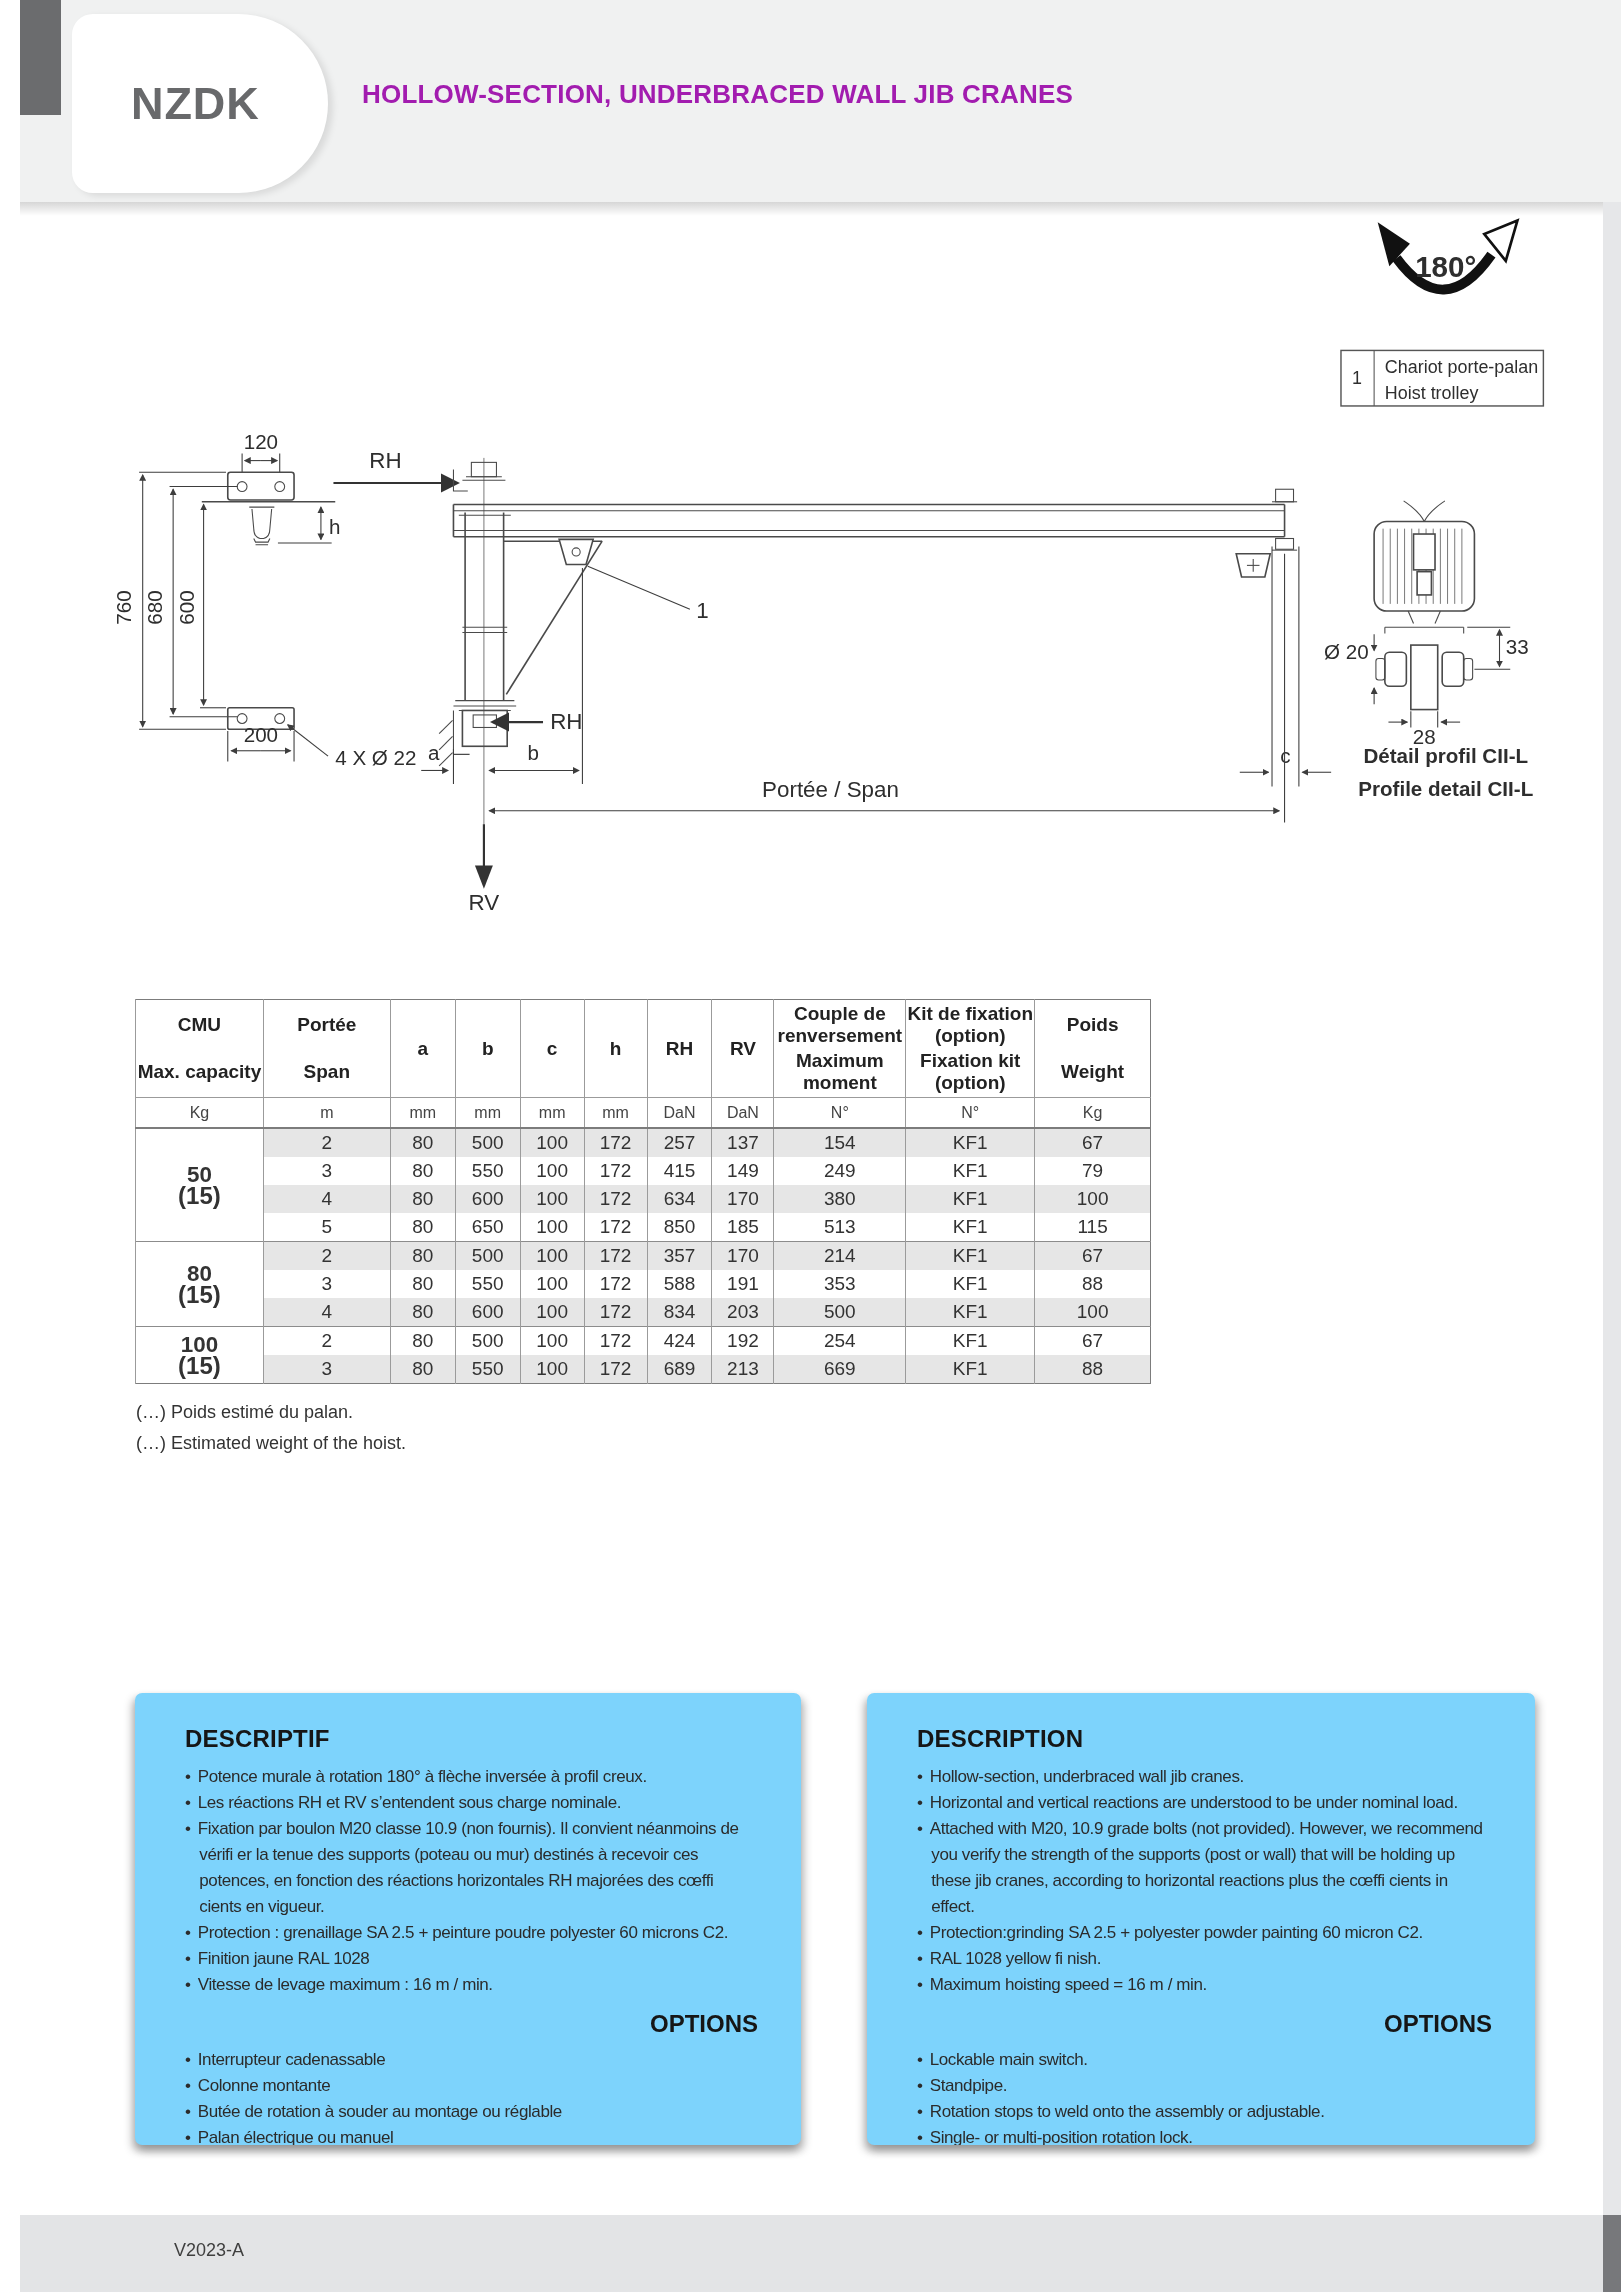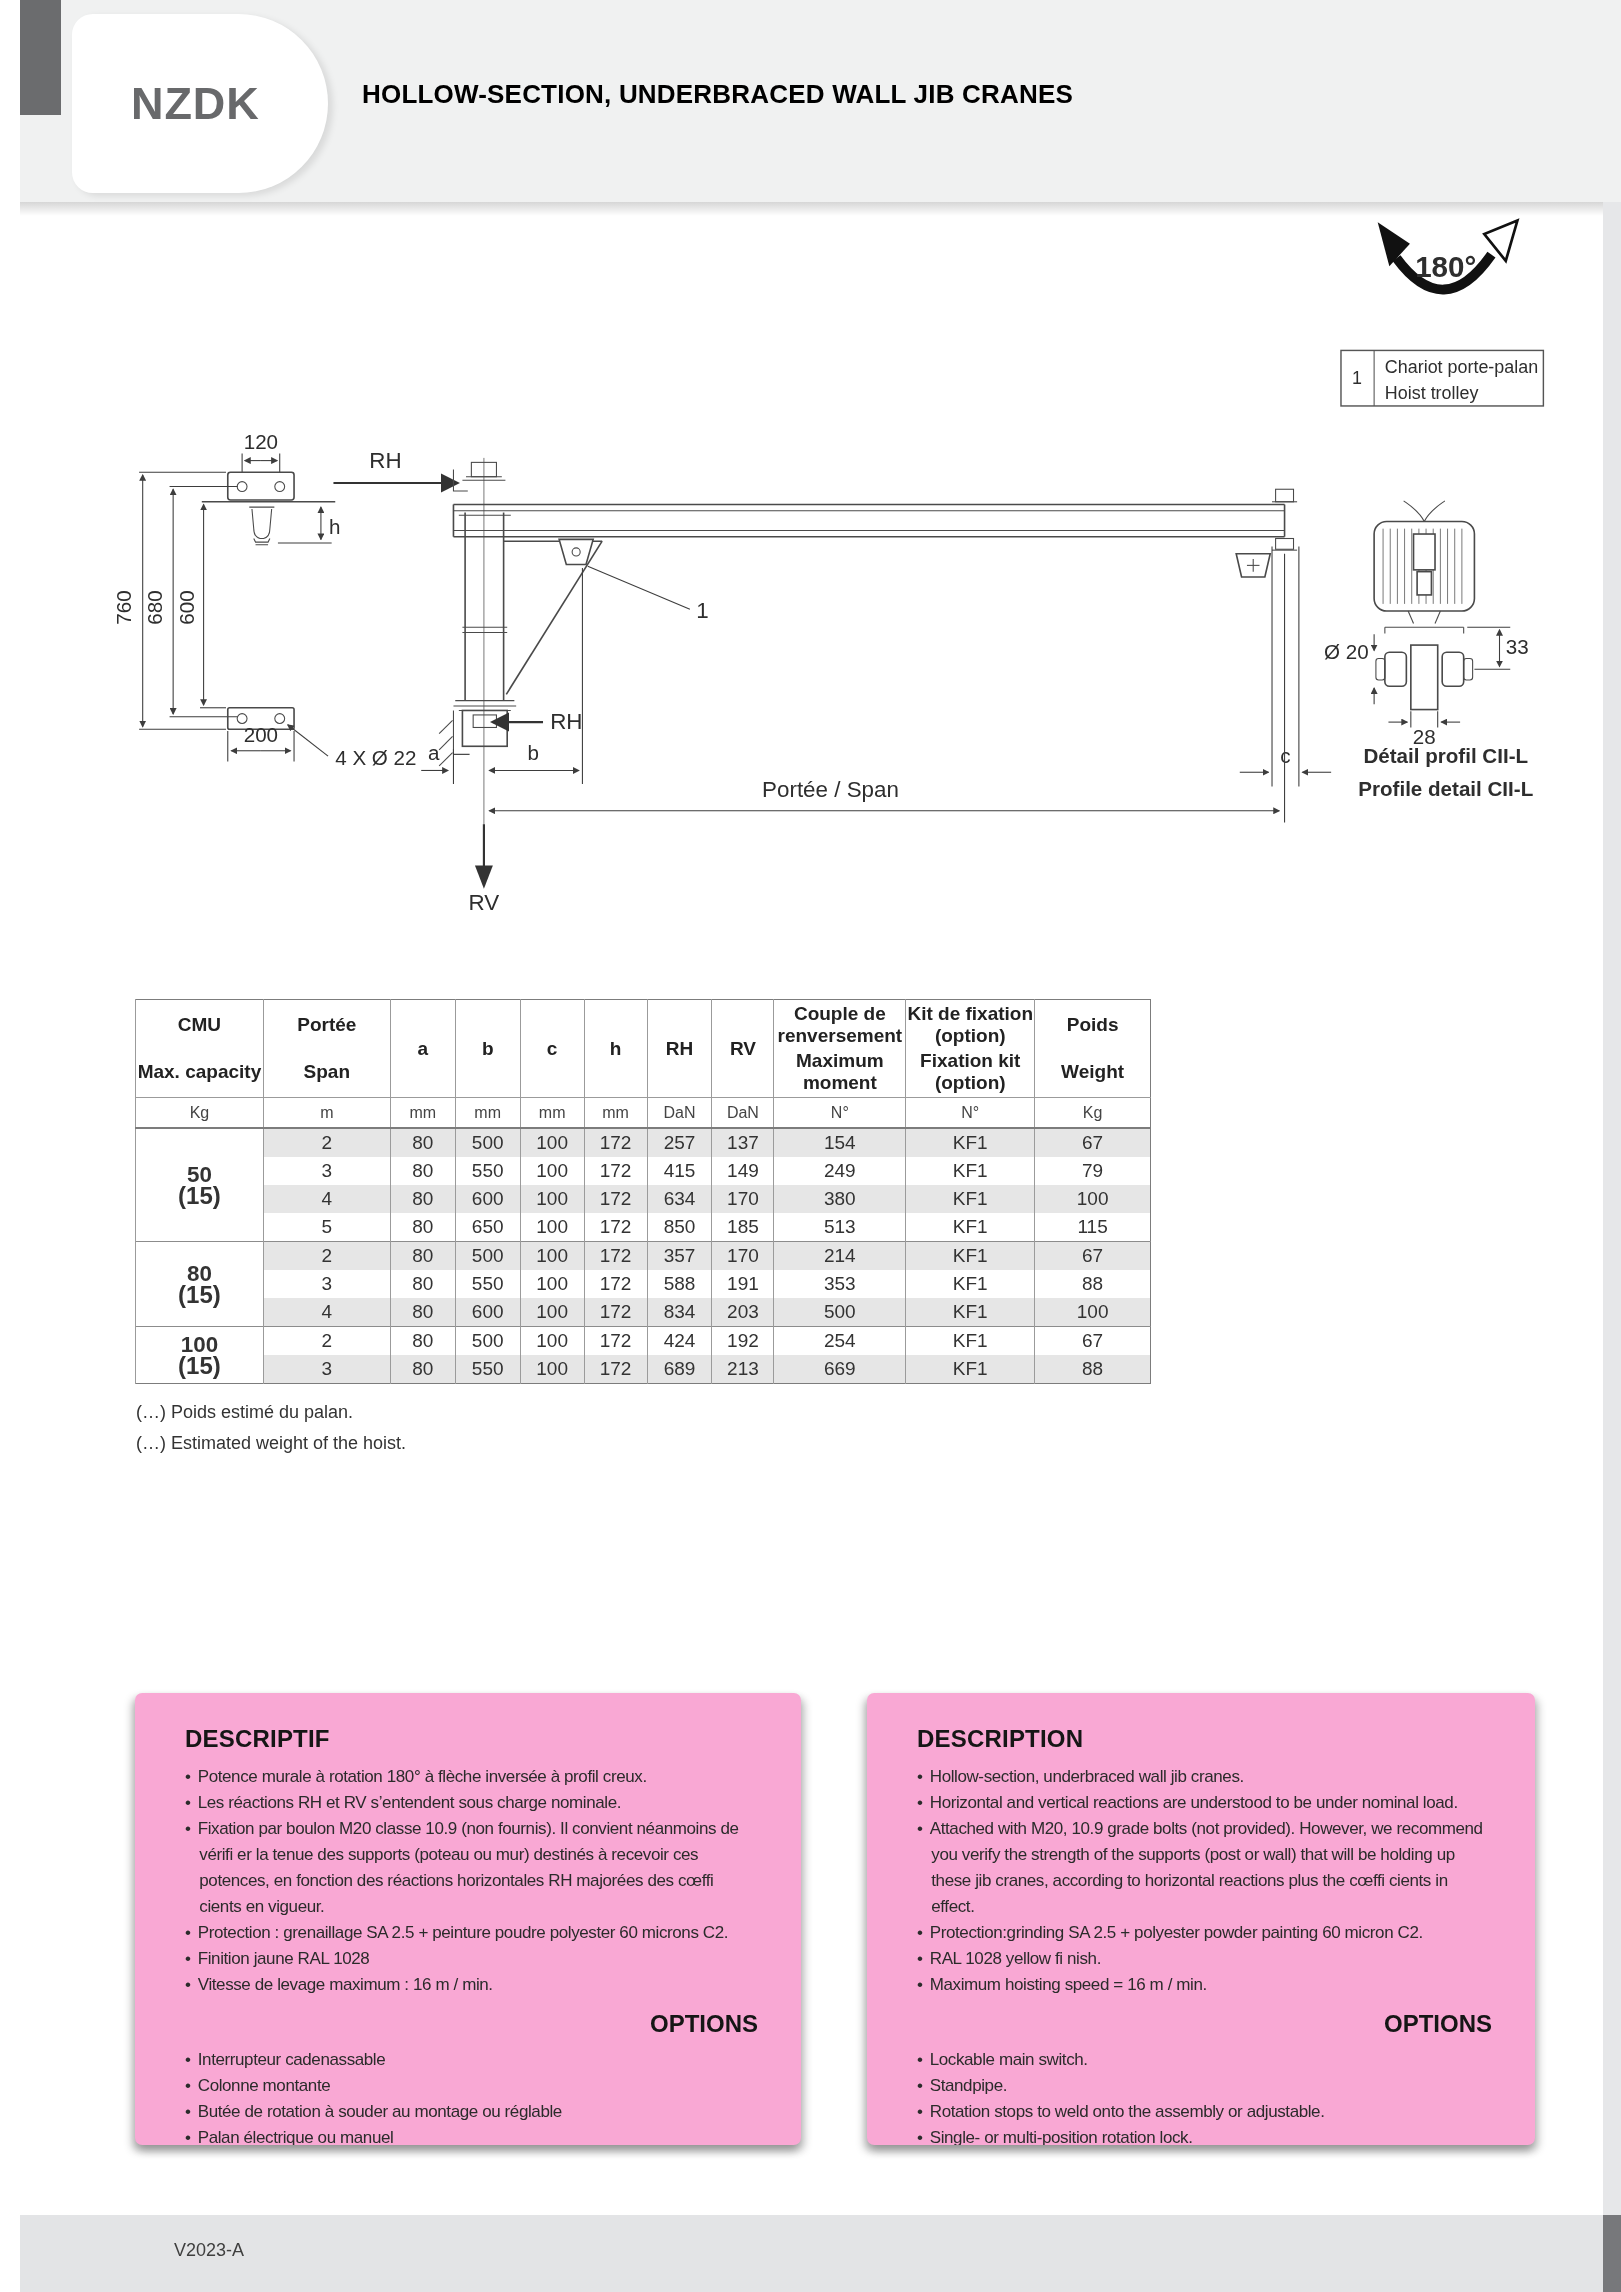--- a/index.html
+++ b/index.html
@@ -23,21 +23,21 @@
     position:absolute; left:52px; top:14.3px; width:256px; height:179px;
     background:#ffffff; border-radius:23px 99px 99px 23px;
     box-shadow:4.5px 2.7px 7.2px rgba(0,0,0,0.10);
     display:flex; align-items:center;
   }
   .product-code {
     padding-left:59px; font-size:45px; font-weight:800; letter-spacing:0.9px; color:#68696b;
   }
   .page-title {
     position:absolute; left:342px; top:79px; font-size:26px; font-weight:800;
-    letter-spacing:0.2px; color:#000000;
+    letter-spacing:0.2px; color:#a21caf;
   }
   
   .right-strip { position:absolute; right:0; top:202px; width:38px; height:2013px; background:#e6e7e9; }
   .footer { position:absolute; left:0; top:2215px; width:1621px; height:95px; background:#e3e4e6; }
   .footer-dark { position:absolute; right:0; top:0; width:38px; height:78px; background:#77787b; }
   .version { position:absolute; left:154px; top:25px; font-size:18px; color:#3f3f3f; }
   
   .drawing { position:absolute; left:0; top:206px; }
   .ol  { stroke:#4a4a4a; stroke-width:1.8; fill:none; }
   .ol2 { stroke:#4a4a4a; stroke-width:1.2; fill:none; }
@@ -67,21 +67,21 @@
   tbody tr.gstart td { border-top:1.8px solid #8c8c8c; }
   td.cap { background:#fff !important; font-weight:700; }
   td.cap div:first-child { font-size:22.4px; line-height:22.4px; }
   td.cap div:last-child  { font-size:24px; line-height:19.7px; }
   
   .footnotes { position:absolute; left:116px; top:1402px; font-size:18px; color:#333; }
   .footnotes div { margin-bottom:9.9px; }
   
   .infobox {
     position:absolute; top:1693px; height:452px; box-sizing:border-box;
-    background:#f9a8d4; border-radius:7.2px;
+    background:#7dd3fc; border-radius:7.2px;
     box-shadow:-2.7px 5.4px 8px rgba(0,0,0,0.28), 3.6px 5.4px 8px rgba(0,0,0,0.20);
     padding:32px 43px 0 50px; overflow:hidden;
   }
   .box-left  { left:115px; width:666px; }
   .box-right { left:847px; width:668px; }
   .infobox h2 { margin:0 0 10.7px 0; font-size:24px; font-weight:800; letter-spacing:0.2px; color:#161616; }
   .infobox h3 { margin:12.5px 0 9px 0; font-size:24px; font-weight:800; color:#161616;text-align:right; }
   .infobox ul { margin:0; padding:0; }
   .infobox li {
     list-style:none; font-size:17px; line-height:26px; color:#2b2b2b;

